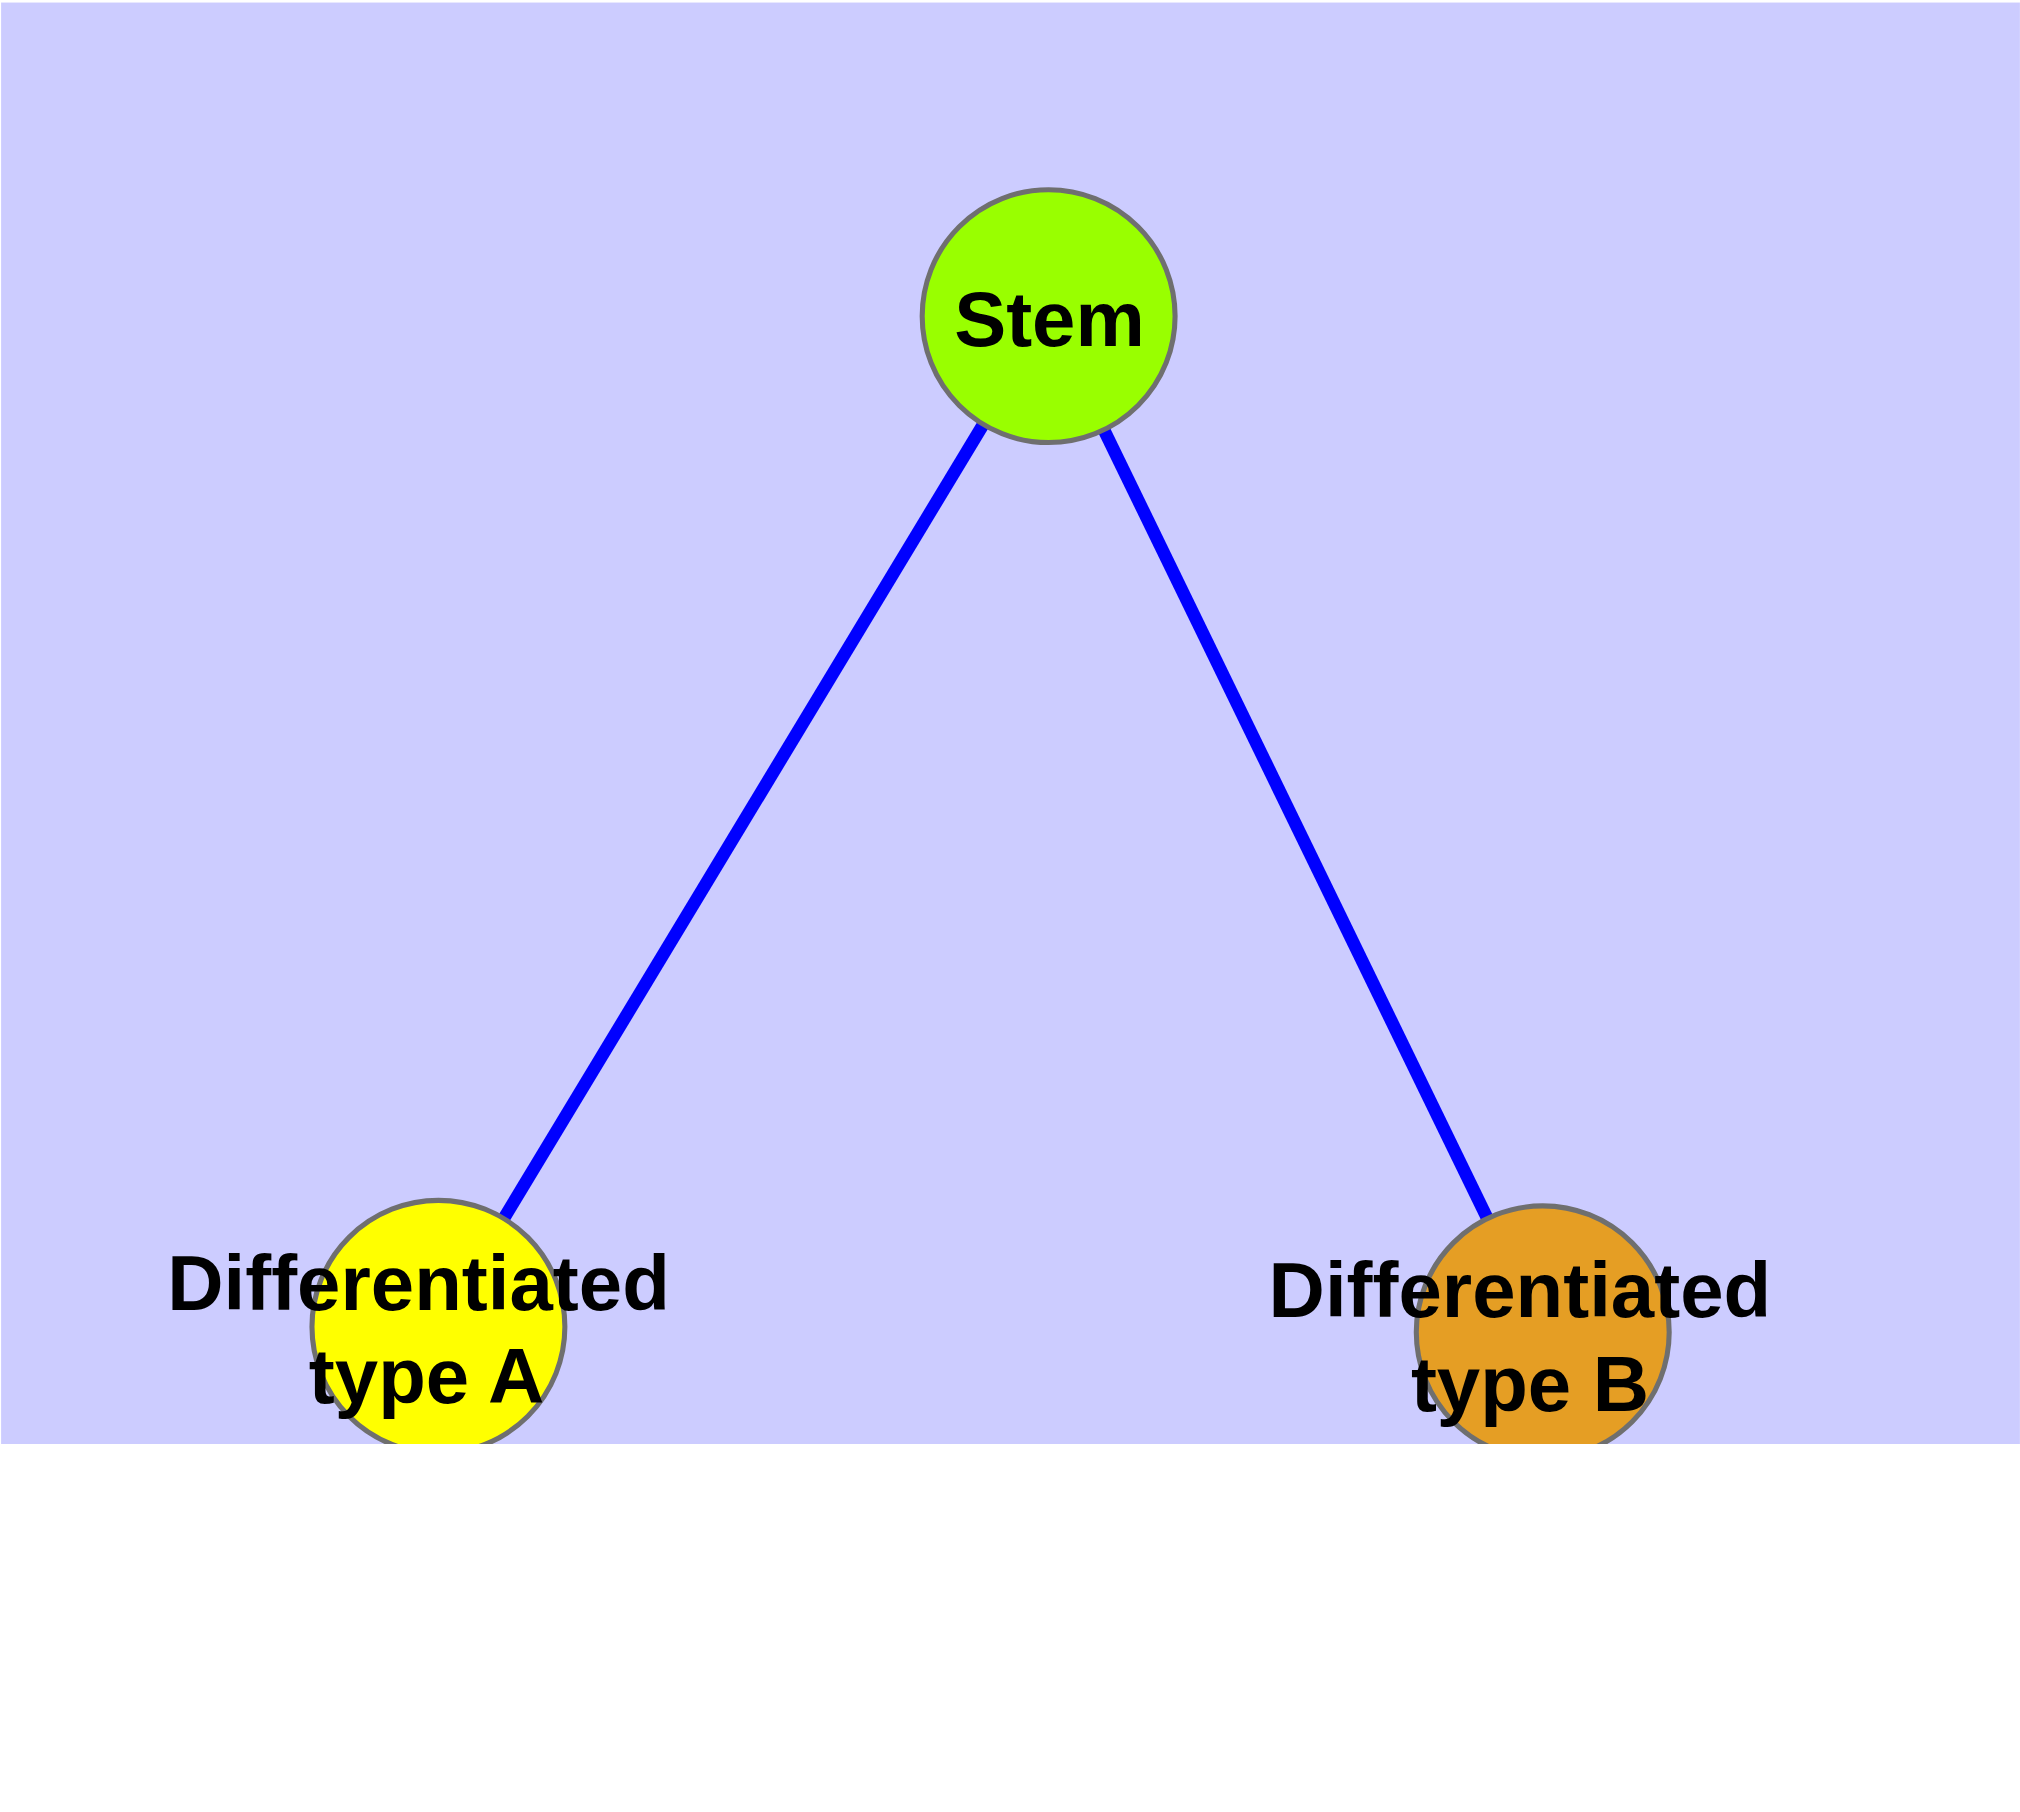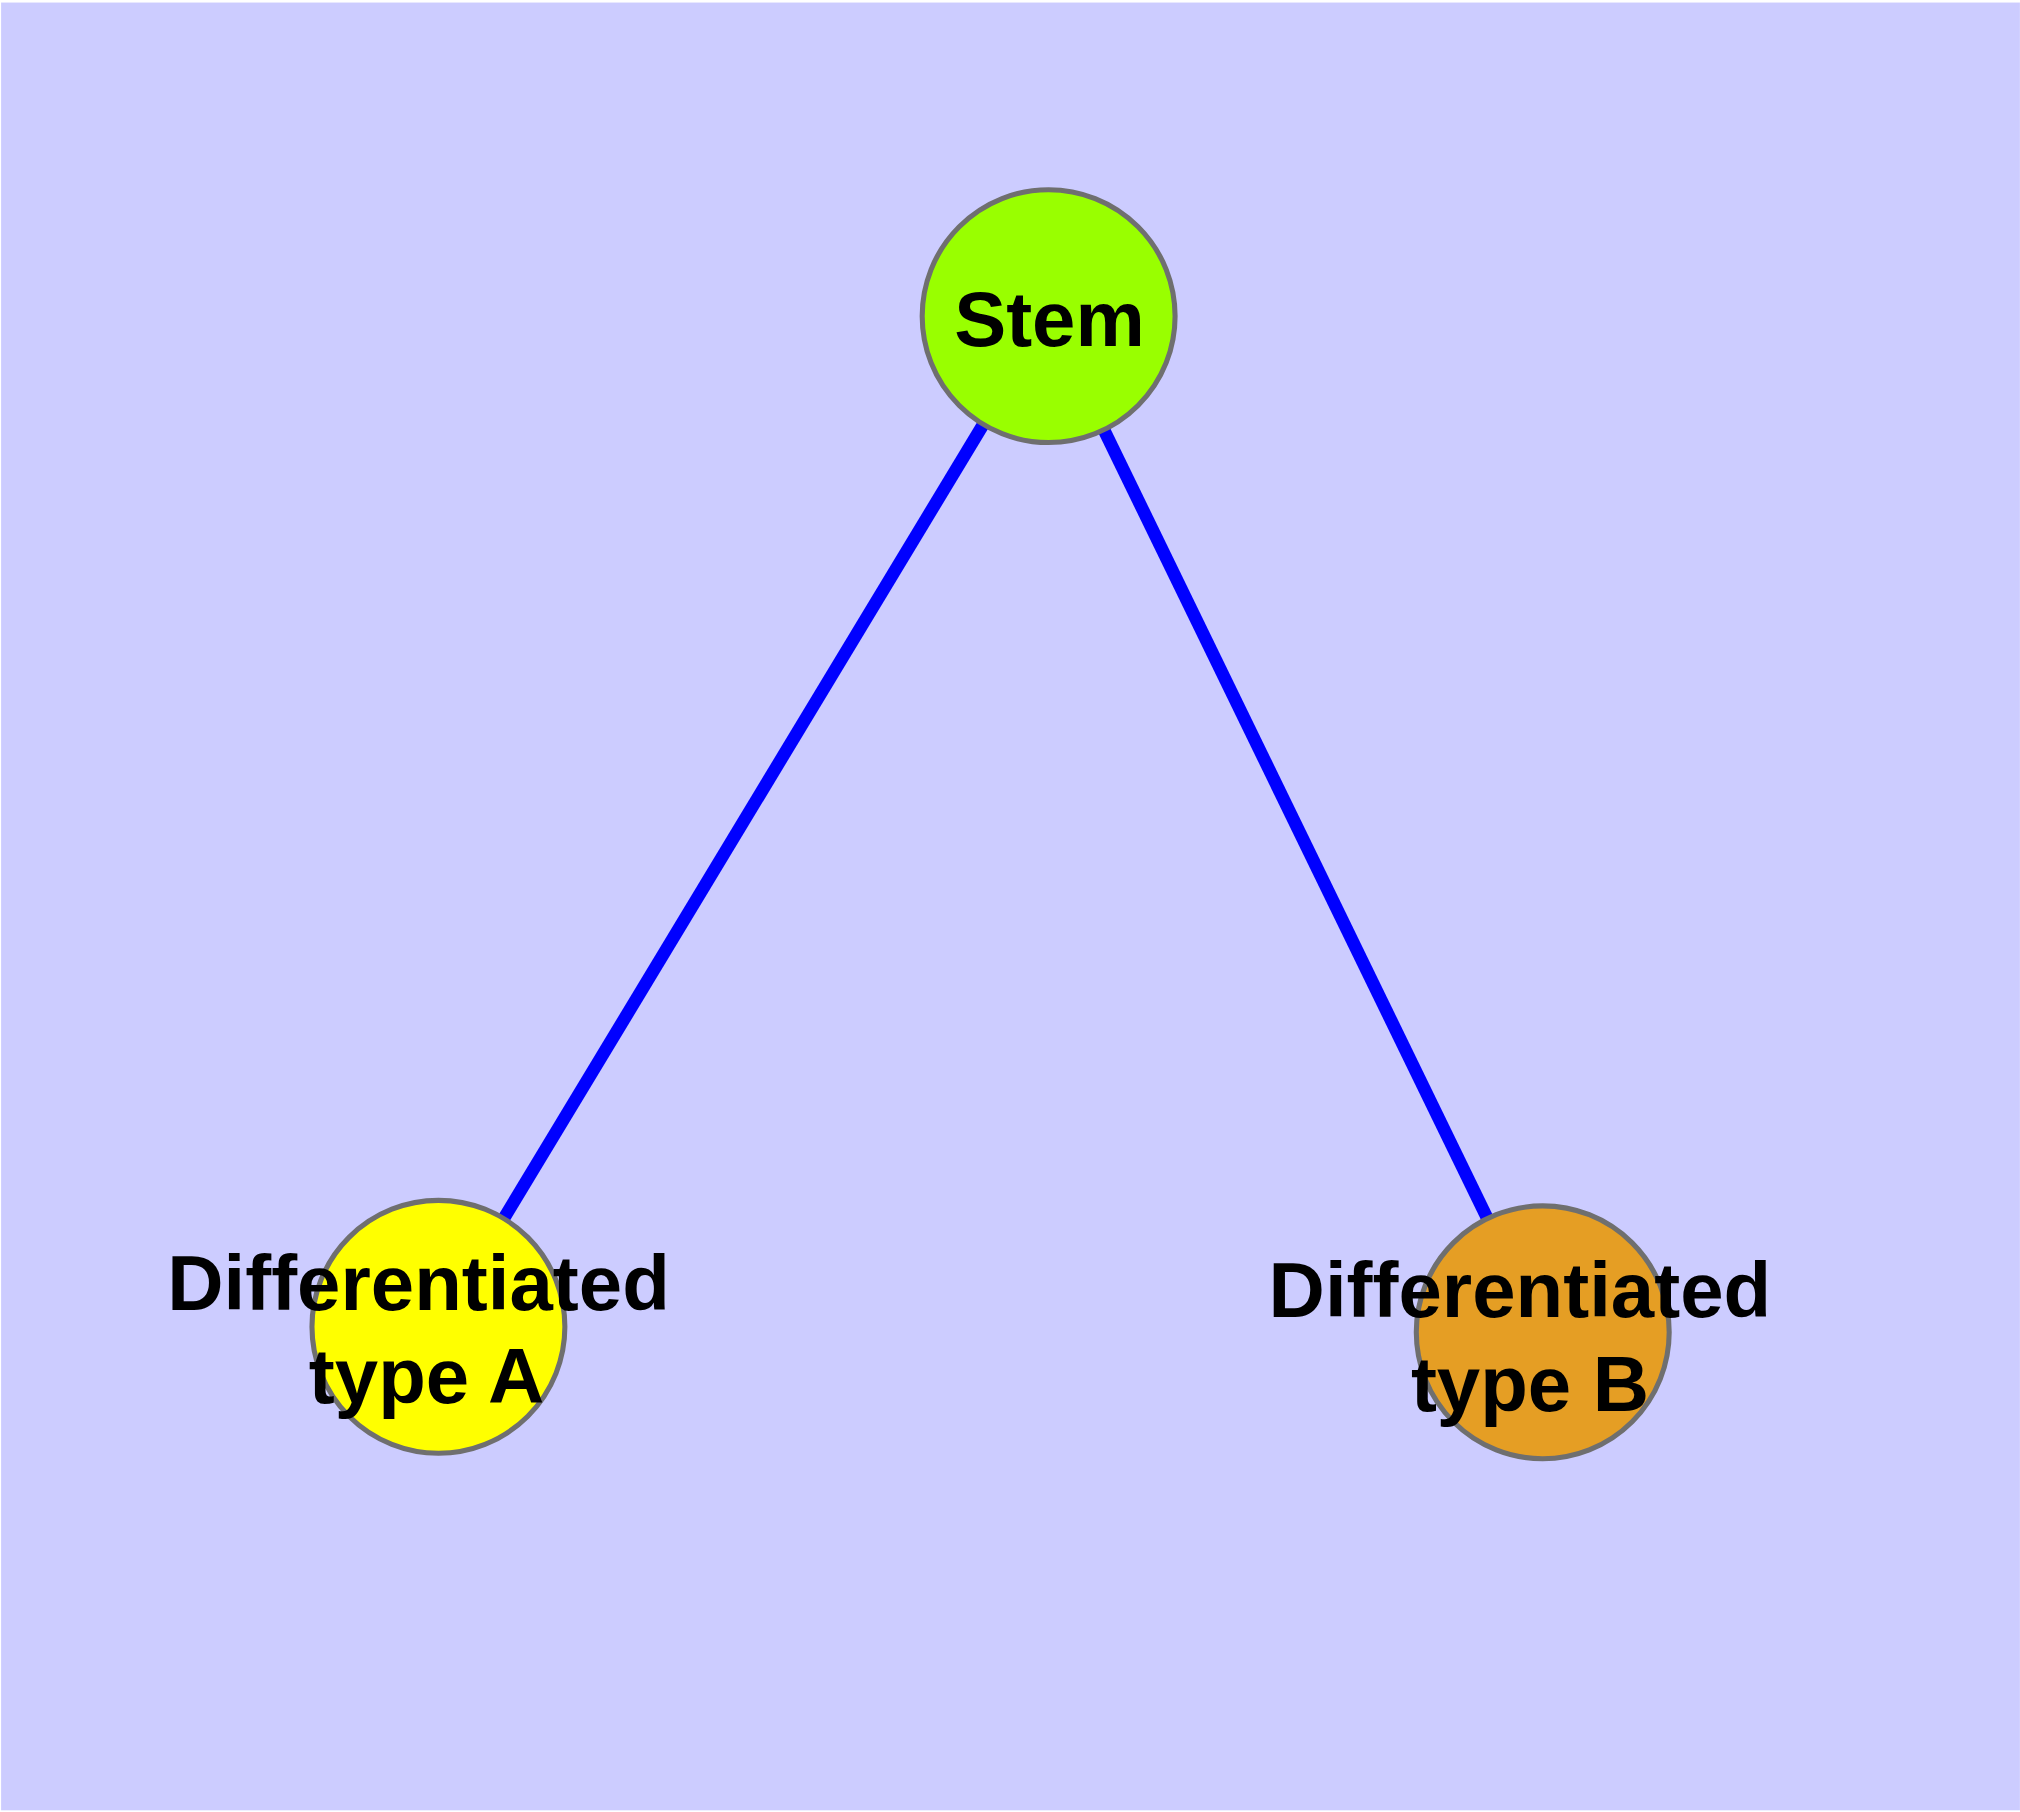--- a/index.html
+++ b/index.html
@@ -1,16 +1,16 @@
 <!DOCTYPE html>
 <html style="font-size:13.6px"><head>
 <meta charset="utf-8">
 <style>
   html,body{margin:0;padding:0;background:#ffffff;}
-  .wrap{position:relative;width:2021px;height:1812px;overflow:hidden;}
+  .wrap{position:relative;width:2021px;height:1444px;overflow:hidden;}
   svg{display:block;}
 </style>
 </head>
 <body>
 <div class="wrap">
 <svg width="2021" height="1812" viewBox="0 0 2384 2138" xmlns="http://www.w3.org/2000/svg">
   <rect x="0" y="0" width="2384" height="2138" fill="#ffffff"></rect>
   <rect x="1" y="3" width="2382" height="2133" fill="#ccccff"></rect>
 
   <line x1="1237" y1="373" x2="517" y2="1565.5" stroke="#0000ff" stroke-width="15"></line>

